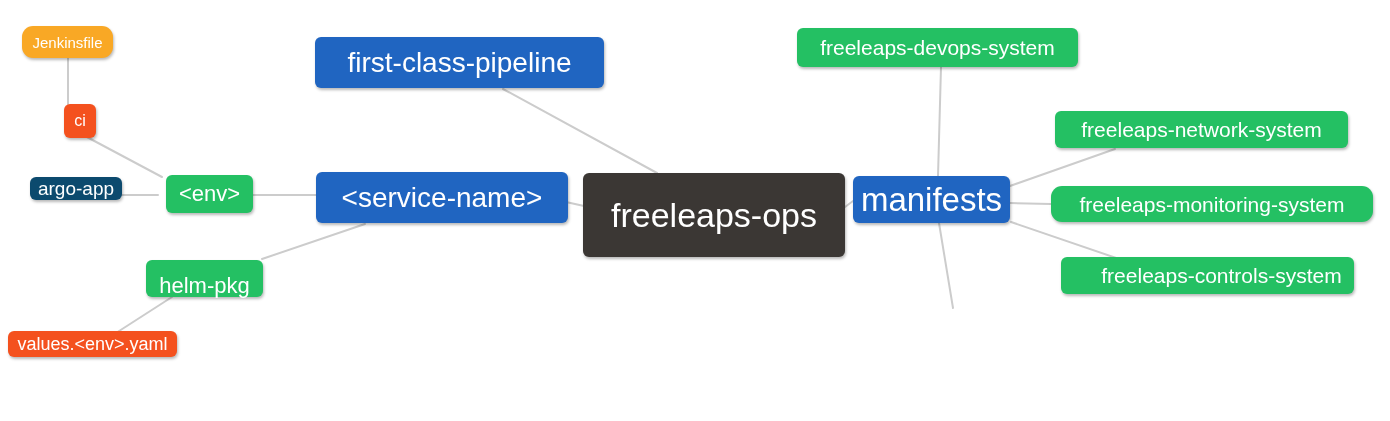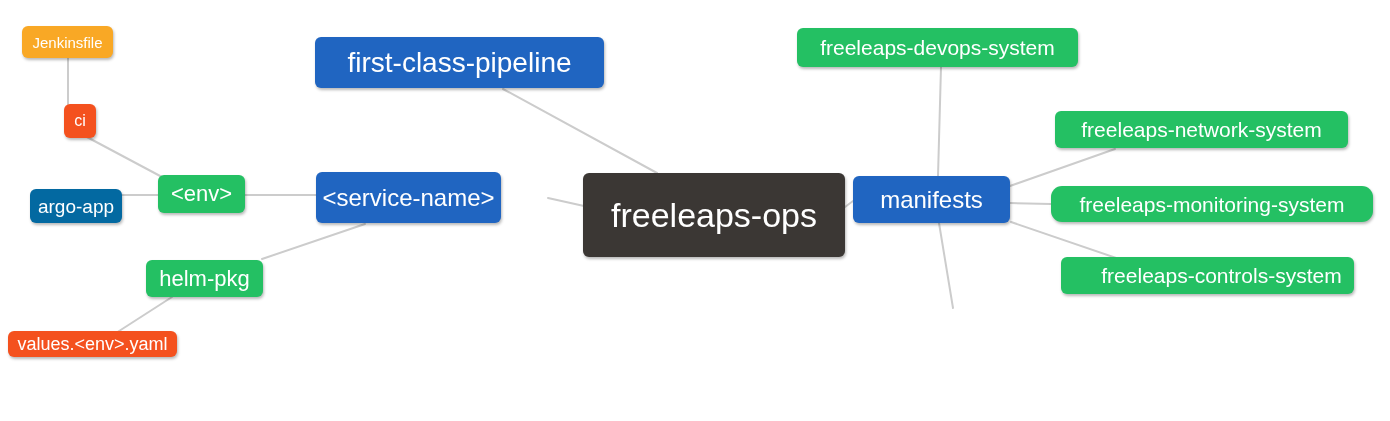--- a/index.html
+++ b/index.html
@@ -58,42 +58,42 @@
       <line x1="1011" y1="222" x2="1125" y2="261" stroke="#cccccc" stroke-width="2" stroke-linecap="round"></line>
       <line x1="939" y1="223" x2="953" y2="308" stroke="#cccccc" stroke-width="2" stroke-linecap="round"></line>
     </svg>
   <div class="node-layer">
       <div class="node" style="left: 583px; top: 173px; width: 262px; height: 84px; background: rgb(59, 55, 52); font-size: 34px;">
         <span>freeleaps-ops</span>
       </div>
       <div class="node" style="left: 315px; top: 37px; width: 289px; height: 51px; background: rgb(32, 101, 193); font-size: 28px; justify-content: center;">
         <span>first-class-pipeline</span>
       </div>
-      <div class="node" style="left: 316px; top: 172px; width: 185px; height: 51px; background: rgb(32, 101, 193); font-size: 24px;">
+      <div class="node" style="left: 316px; top: 172px; width: 252px; height: 51px; background: rgb(32, 101, 193); font-size: 28px;">
         <span>&lt;service-name&gt;</span>
       </div>
-      <div class="node" style="left: 853px; top: 176px; width: 157px; height: 47px; background: rgb(32, 101, 193); font-size: 24px;">
+      <div class="node" style="left: 853px; top: 176px; width: 157px; height: 47px; background: rgb(32, 101, 193); font-size: 33px;">
         <span>manifests</span>
       </div>
-      <div class="node" style="left: 158px; top: 175px; width: 87px; height: 38px; background: rgb(36, 192, 99); font-size: 22px;">
+      <div class="node" style="left: 166px; top: 175px; width: 87px; height: 38px; background: rgb(36, 192, 99); font-size: 22px;">
         <span>&lt;env&gt;</span>
       </div>
-      <div class="node" style="left: 146px; top: 260px; width: 117px; height: 37px; background: rgb(36, 192, 99); font-size: 22px;">
+      <div class="node" style="left: 146px; top: 260px; width: 117px; height: 37px; background: rgb(36, 192, 99); font-size: 22px; align-items: flex-end;">
         <span>helm-pkg</span>
       </div>
       <div class="node" style="left: 64px; top: 104px; width: 32px; height: 34px; background: rgb(244, 81, 30); font-size: 16px;">
         <span>ci</span>
       </div>
-      <div class="node" style="left: 30px; top: 177px; width: 92px; height: 34px; background: #0369a1; font-size: 19px; margin-top: 12px;">
+      <div class="node" style="left: 30px; top: 177px; width: 92px; height: 23px; background: #0c4a6e; font-size: 19px;">
         <span>argo-app</span>
       </div>
       <div class="node" style="left: 8px; top: 331px; width: 169px; height: 26px; background: rgb(244, 81, 30); font-size: 18px;">
         <span>values.&lt;env&gt;.yaml</span>
       </div>
-      <div class="node" style="left: 22px; top: 26px; width: 91px; height: 32px; background: rgb(249, 168, 37); font-size: 15px;">
+      <div class="node" style="left: 22px; top: 26px; width: 91px; height: 32px; background: rgb(249, 168, 37); font-size: 15px; border-radius: 11px;">
         <span>Jenkinsfile</span>
       </div>
       <div class="node" style="left: 797px; top: 28px; width: 281px; height: 39px; background: rgb(36, 192, 99); font-size: 21px;">
         <span>freeleaps-devops-system</span>
       </div>
       <div class="node" style="left: 1055px; top: 111px; width: 293px; height: 37px; background: rgb(36, 192, 99); font-size: 21px;">
         <span>freeleaps-network-system</span>
       </div>
       <div class="node" style="left: 1051px; top: 186px; width: 322px; height: 36px; background: rgb(36, 192, 99); font-size: 21px; border-radius: 11px;">
         <span>freeleaps-monitoring-system</span>

